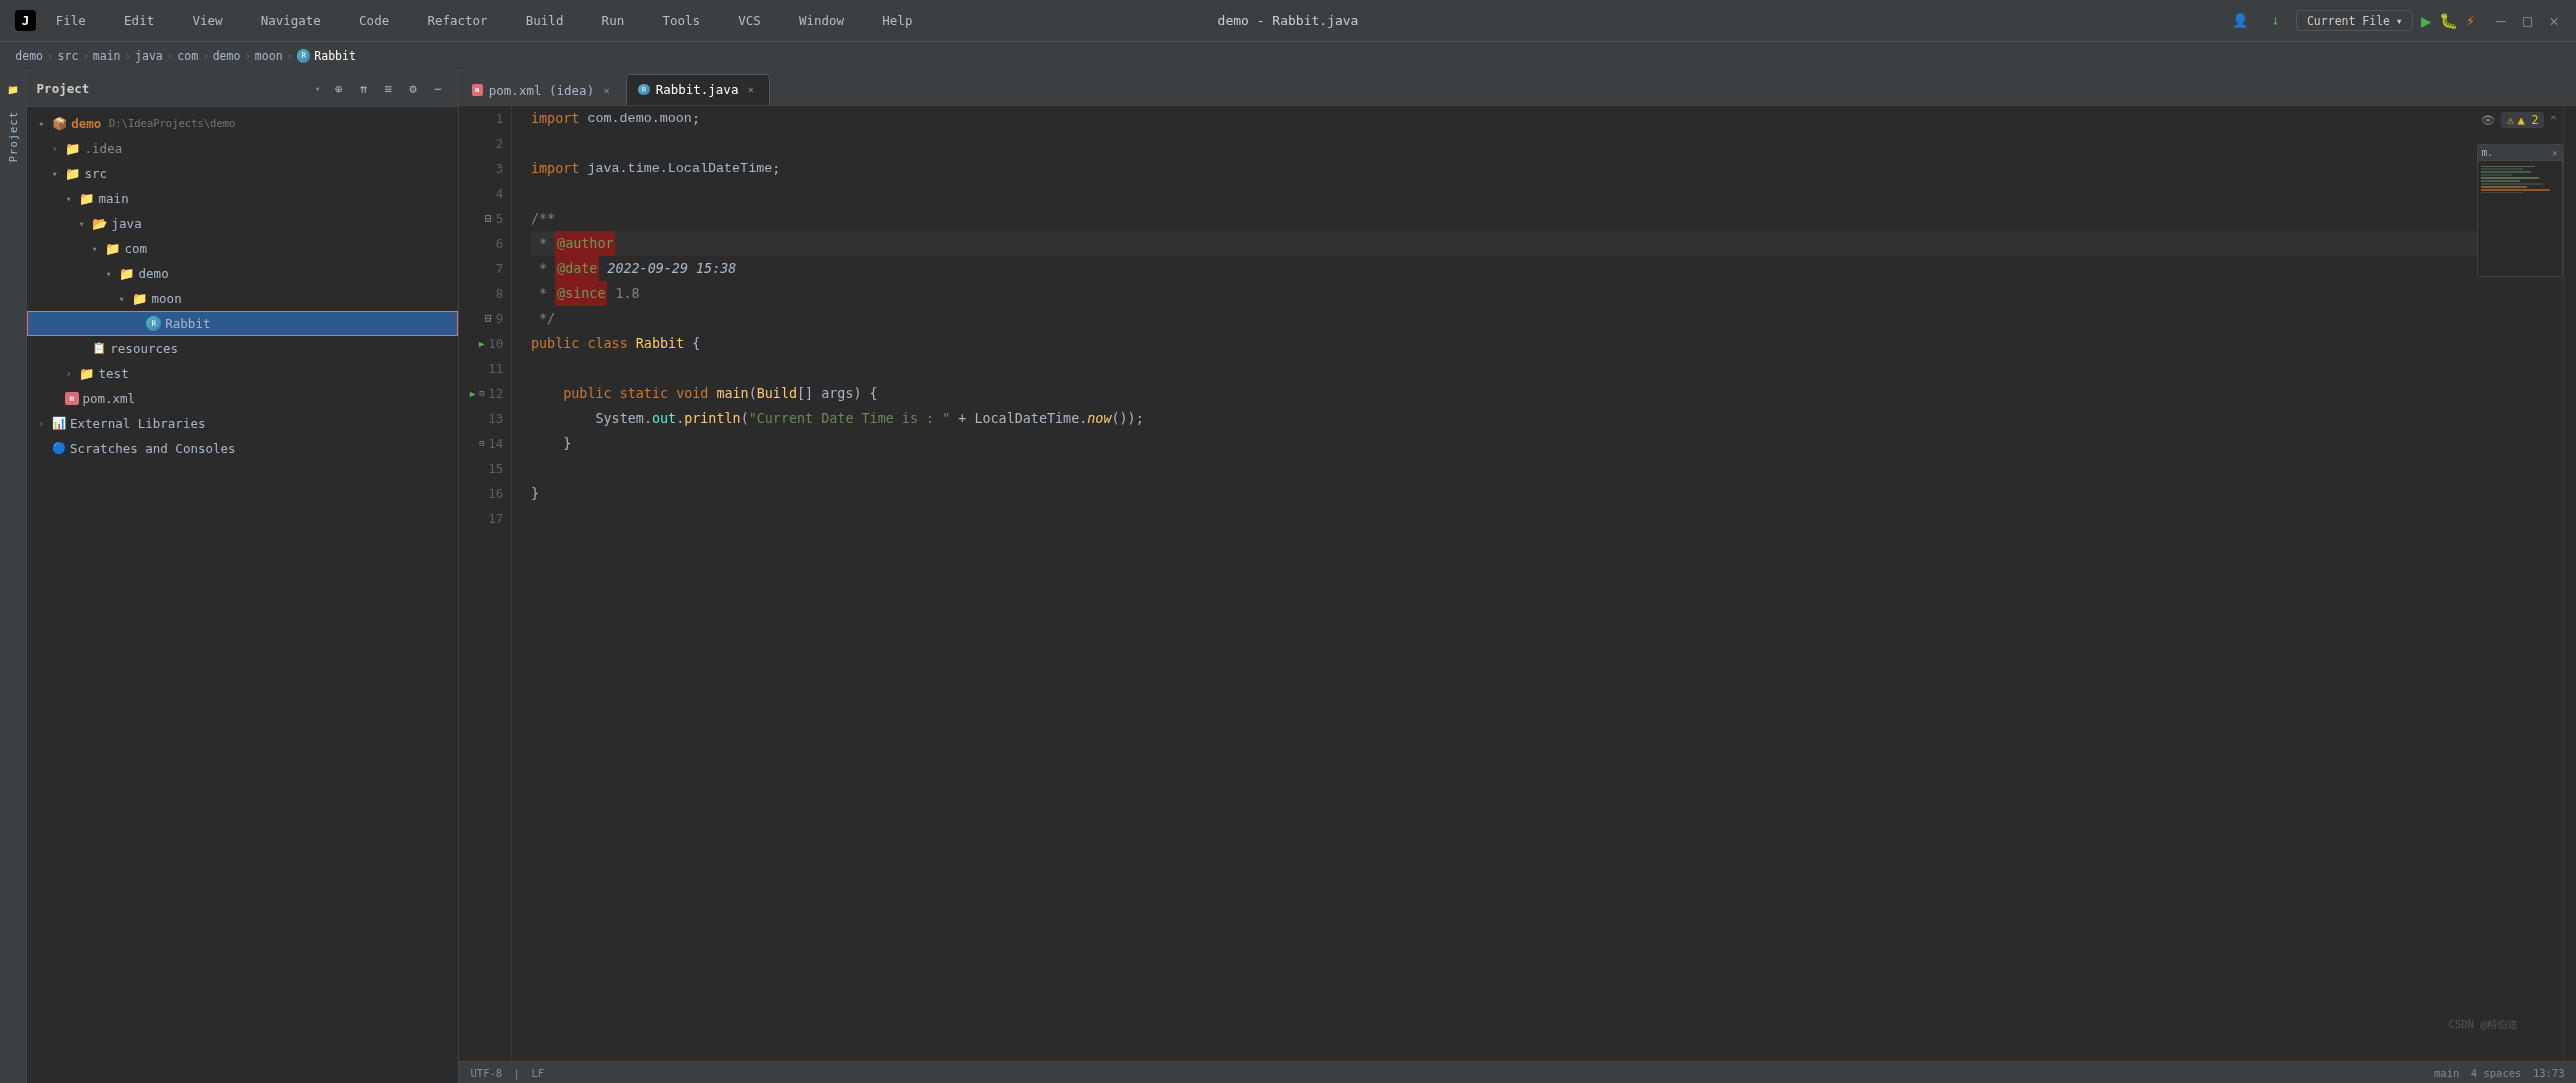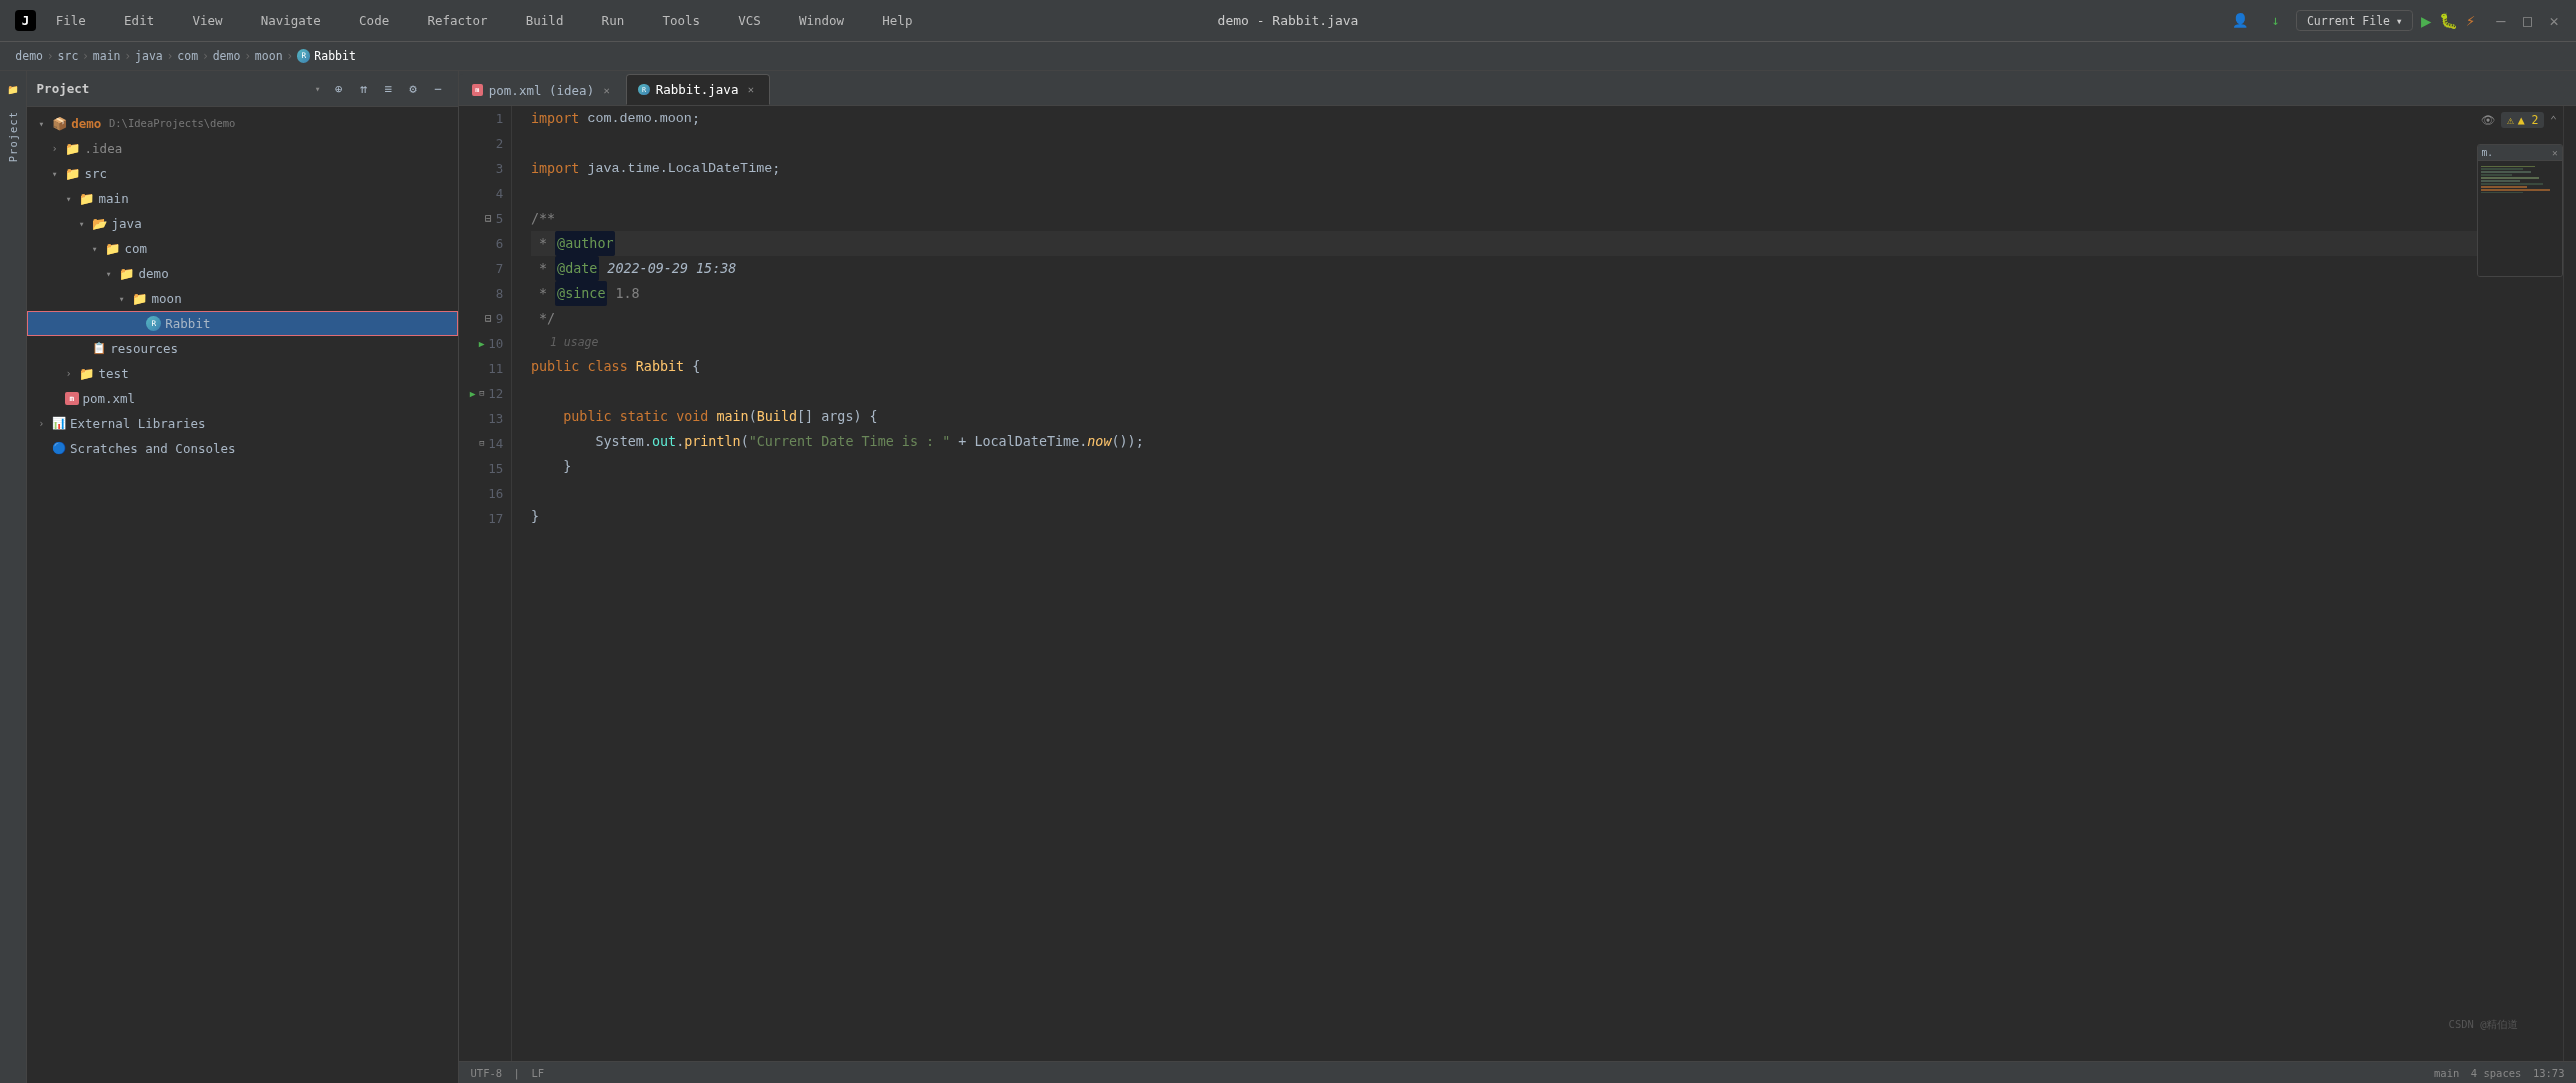--- a/index.html
+++ b/index.html
@@ -318,21 +318,21 @@
       font-style: italic;
     }
 
     
     .kw { color: #cc7832; } 
     .str { color: #6a8759; } 
     .cm { color: #808080; } 
     .cls { color: #ffc66d; } 
     .fn { color: #ffc66d; } 
     .pkg { color: #a9b7c6; font-family: Liberation Mono, monospace; } 
-    .ann2 { color: #6a9953; background: #0f172a; padding: 0 1.9px; border-radius: 1.9px; } 
+    .ann2 { color: #6a9953; background: #7f1d1d; padding: 0 1.9px; border-radius: 1.9px; } 
     .sys { color: #a9b7c6; }
     .out { color: #5eead4; }
     .loc { color: #a9b7c6; }
     .italic-date { color: #a9b7c6; font-style: italic; }
 
     
     .editor-scrollbar {
       width: 13.4px;
       background: #2b2b2b;
       border-left: 1px solid #3a3a3a;
@@ -676,23 +676,20 @@
         </div>
 
         <div class="code-line">
           <span class="cm"> * </span><span class="ann2">@since</span><span class="cm"> 1.8</span>
         </div>
 
         <div class="code-line">
           <span class="cm"> */</span>
         </div>
 
-        <div class="usage-hint">
-          <span>1 usage</span>
-        </div>
 
         <div class="code-line">
           <span class="kw">public </span><span class="kw">class </span><span class="cls">Rabbit </span><span>{</span>
         </div>
 
         <div class="code-line"></div>
 
         <div class="code-line">
           <span>    </span><span class="kw">public </span><span class="kw">static </span><span class="kw">void </span><span class="fn">main</span><span>(</span><span class="cls">Build</span><span>[] </span><span>args) {</span>
         </div>

